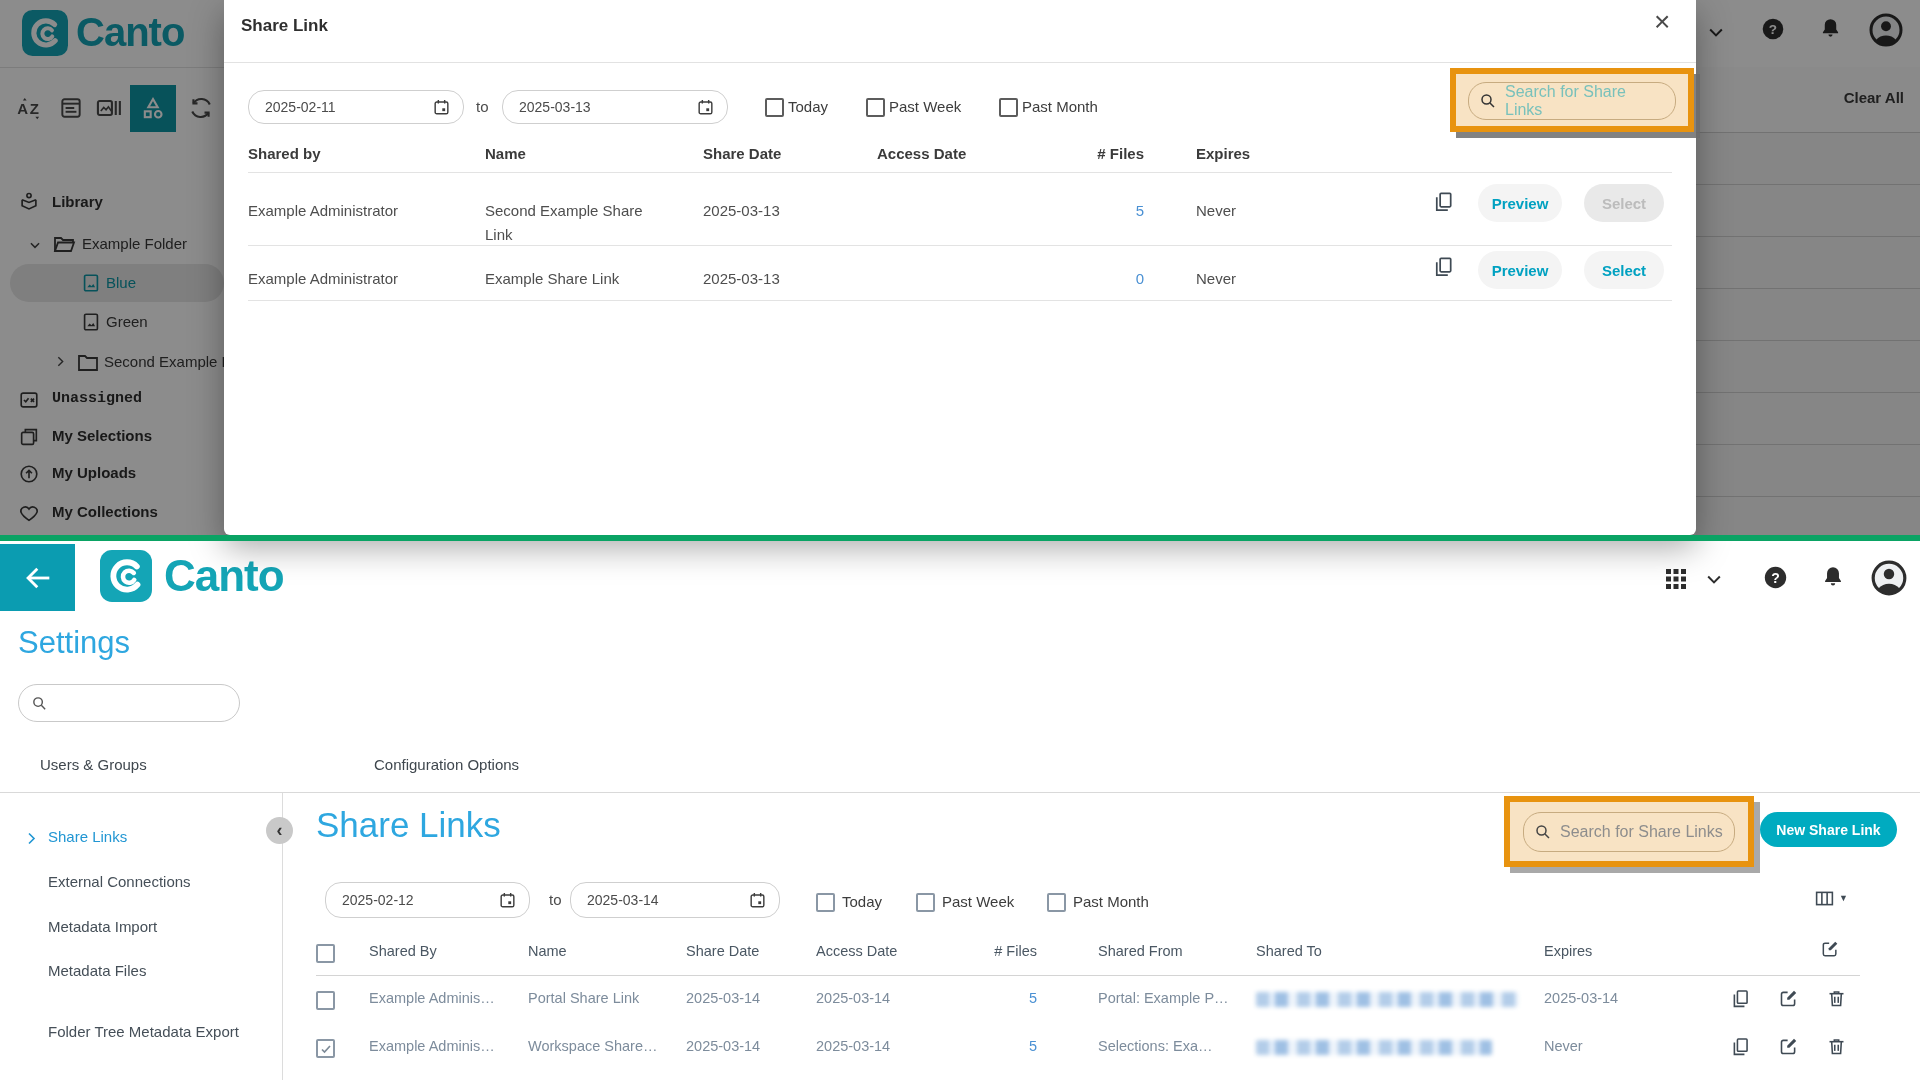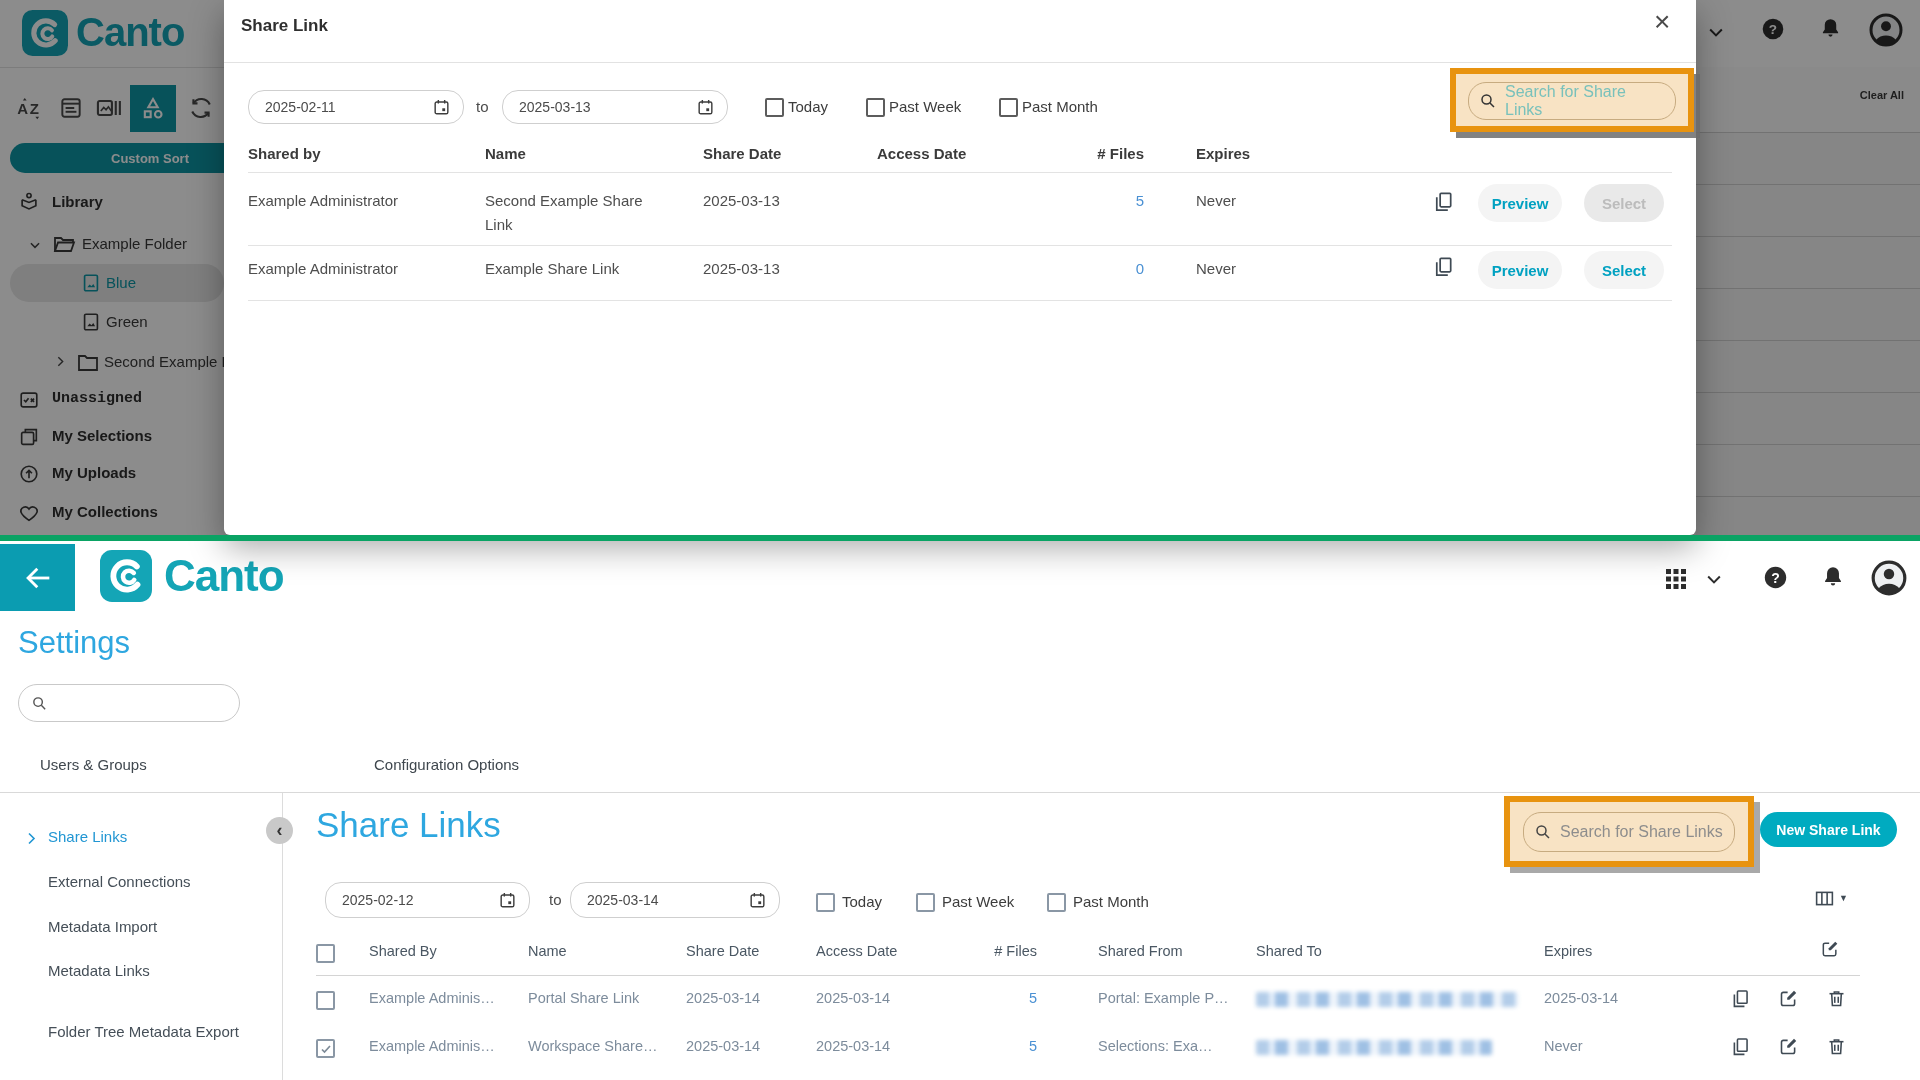--- a/index.html
+++ b/index.html
@@ -26,21 +26,21 @@
 
   
   #modal{position:absolute;left:224px;top:0;width:1472px;height:535px;background:#fff;z-index:10;
          border-radius:0 0 6px 6px;box-shadow:0 12px 34px rgba(0,0,0,.35);}
   .m-title{font-size:17px;font-weight:bold;color:#2f2f2f;}
   .datepill{height:32px;border:1px solid #cfcfcf;border-radius:16px;background:#fff;display:flex;
             align-items:center;padding:0 12px 0 16px;color:#4b4b4b;font-size:14px;justify-content:space-between;}
   .chk{width:15px;height:15px;border:2px solid #5c5c5c;border-radius:2px;background:#fff;}
   .chklabel{font-size:15px;color:#3d3d3d;}
   .mth{font-size:15px;font-weight:bold;color:#3b3b3b;}
-  .mtd{font-size:15px;color:#4e4e4e;line-height:24px;}
+  .mtd{font-size:15px;color:#4e4e4e;line-height:24px;margin-top:10px;}
   .bluelink{color:#4a90d3;}
   .rowdiv{position:absolute;left:24px;right:24px;height:1px;background:#e3e3e3;}
   .pillbtn{height:38px;border-radius:19px;background:#f4f4f4;display:flex;align-items:center;
            justify-content:center;font-size:15px;font-weight:bold;color:#00a1c1;}
   .pillbtn.disabled{background:#e9e9e9;color:#bcbcbc;}
   .hl-box{border:6px solid #e8930f;background:#f8e3c4;box-shadow:6px 6px 0 rgba(108,108,108,.85);}
   .hl-pill{height:36px;margin:8px 12px;border:1px solid #c7ab80;border-radius:18px;display:flex;
            align-items:center;padding:0 10px;gap:8px;}
   .ph-teal{color:#79c1bb;font-size:16px;}
   .ph-gray{color:#8d8d8d;font-size:16px;}
@@ -122,23 +122,20 @@
     </div>
     <div class="abs toolbtn" style="left:184px;top:91px;">
       <svg width="28" height="28" viewBox="0 0 24 24" fill="none" stroke="currentColor" stroke-width="1.8">
           <path d="M19.5 9A8 8 0 0 0 5.5 8"></path>
           <path d="M5.5 4.5V8H9"></path>
           <path d="M4.5 15a8 8 0 0 0 14 1"></path>
           <path d="M18.5 19.5V16H15"></path>
         </svg>
     </div>
 
-    <div class="abs pillbtn-teal" style="left:10px;top:143px;width:280px;height:30px;">
-      <span>Custom Sort</span>
-    </div>
 
     <div class="abs" style="left:18px;top:191px;color:#3a3a3a;">
       <svg width="22" height="22" viewBox="0 0 24 24" fill="none" stroke="currentColor" stroke-width="1.8">
           <circle cx="12" cy="5" r="2.3"></circle>
           <path d="M4.5 9.5l7.5 3 7.5-3"></path>
           <path d="M4.5 9.5V16l7.5 3.5L19.5 16V9.5"></path>
         </svg>
     </div>
     <div class="abs treelabel bold" style="left:52px;top:193px;">Library</div>
 
@@ -235,21 +232,21 @@
     </div>
     <div class="abs topicon" style="left:1868px;top:12px;">
       <svg width="36" height="36" viewBox="0 0 24 24">
           <circle cx="12" cy="12" r="10" fill="#eef0f2" stroke="currentColor" stroke-width="2"></circle>
           <circle cx="12" cy="9.5" r="3.3" fill="currentColor"></circle>
           <path d="M5.3 18.6a9 9 0 0 1 13.4 0A10 10 0 0 1 12 22a10 10 0 0 1-6.7-3.4z" fill="currentColor"></path>
         </svg>
     </div>
     <div class="abs hdiv" style="left:1696px;top:67px;width:224px;"></div>
     <div class="abs" style="left:1696px;top:67px;width:224px;height:65px;background:#fbfbfb;">
-      <div style="position:absolute;right:16px;top:22px;font-size:11px;font-weight:bold;color:#3a3a3a;">Clear All</div>
+      <div style="position:absolute;right:16px;top:22px;font-size:15px;font-weight:bold;color:#3a3a3a;">Clear All</div>
     </div>
     <div class="abs stripe" style="left:1696px;top:132px;width:224px;height:52px;"></div>
     <div class="abs stripe" style="left:1696px;top:184px;width:224px;height:52px;"></div>
     <div class="abs stripe" style="left:1696px;top:236px;width:224px;height:52px;"></div>
     <div class="abs stripe" style="left:1696px;top:288px;width:224px;height:52px;"></div>
     <div class="abs stripe" style="left:1696px;top:340px;width:224px;height:52px;"></div>
     <div class="abs stripe" style="left:1696px;top:392px;width:224px;height:52px;"></div>
     <div class="abs stripe" style="left:1696px;top:444px;width:224px;height:52px;"></div>
     <div class="abs stripe" style="left:1696px;top:496px;width:224px;height:40px;"></div>
   </div>
@@ -427,21 +424,21 @@
     </div>
 
     <div class="abs" style="left:24px;top:290px;color:#2196d3;">
       <svg width="15" height="15" viewBox="0 0 24 24" fill="none" stroke="currentColor" stroke-width="2.6">
           <path d="M8 4l8 8-8 8"></path>
         </svg>
     </div>
     <div class="abs navitem active" style="left:48px;top:287px;">Share Links</div>
     <div class="abs navitem" style="left:48px;top:332px;">External Connections</div>
     <div class="abs navitem" style="left:48px;top:377px;">Metadata Import</div>
-    <div class="abs navitem" style="left:48px;top:421px;">Metadata Links</div>
+    <div class="abs navitem" style="left:48px;top:421px;">Metadata Files</div>
     <div class="abs navitem" style="left:48px;top:482px;">Folder Tree Metadata Export</div>
 
     <div class="abs blue" style="left:316px;top:264px;font-size:35px;">Share Links</div>
 
     <div class="abs hl-box" style="left:1504px;top:255px;width:238px;height:59px;box-shadow:6px 6px 0 rgba(148,148,148,.8);">
       <div class="hl-pill" style="height:38px;margin:10px 13px;">
         <span style="color:#444;">
           <svg width="18" height="18" viewBox="0 0 24 24">
               <circle cx="10" cy="10" r="6" fill="none" stroke="currentColor" stroke-width="2"></circle>
               <line x1="14.6" y1="14.6" x2="20" y2="20" stroke="currentColor" stroke-width="2"></line>

